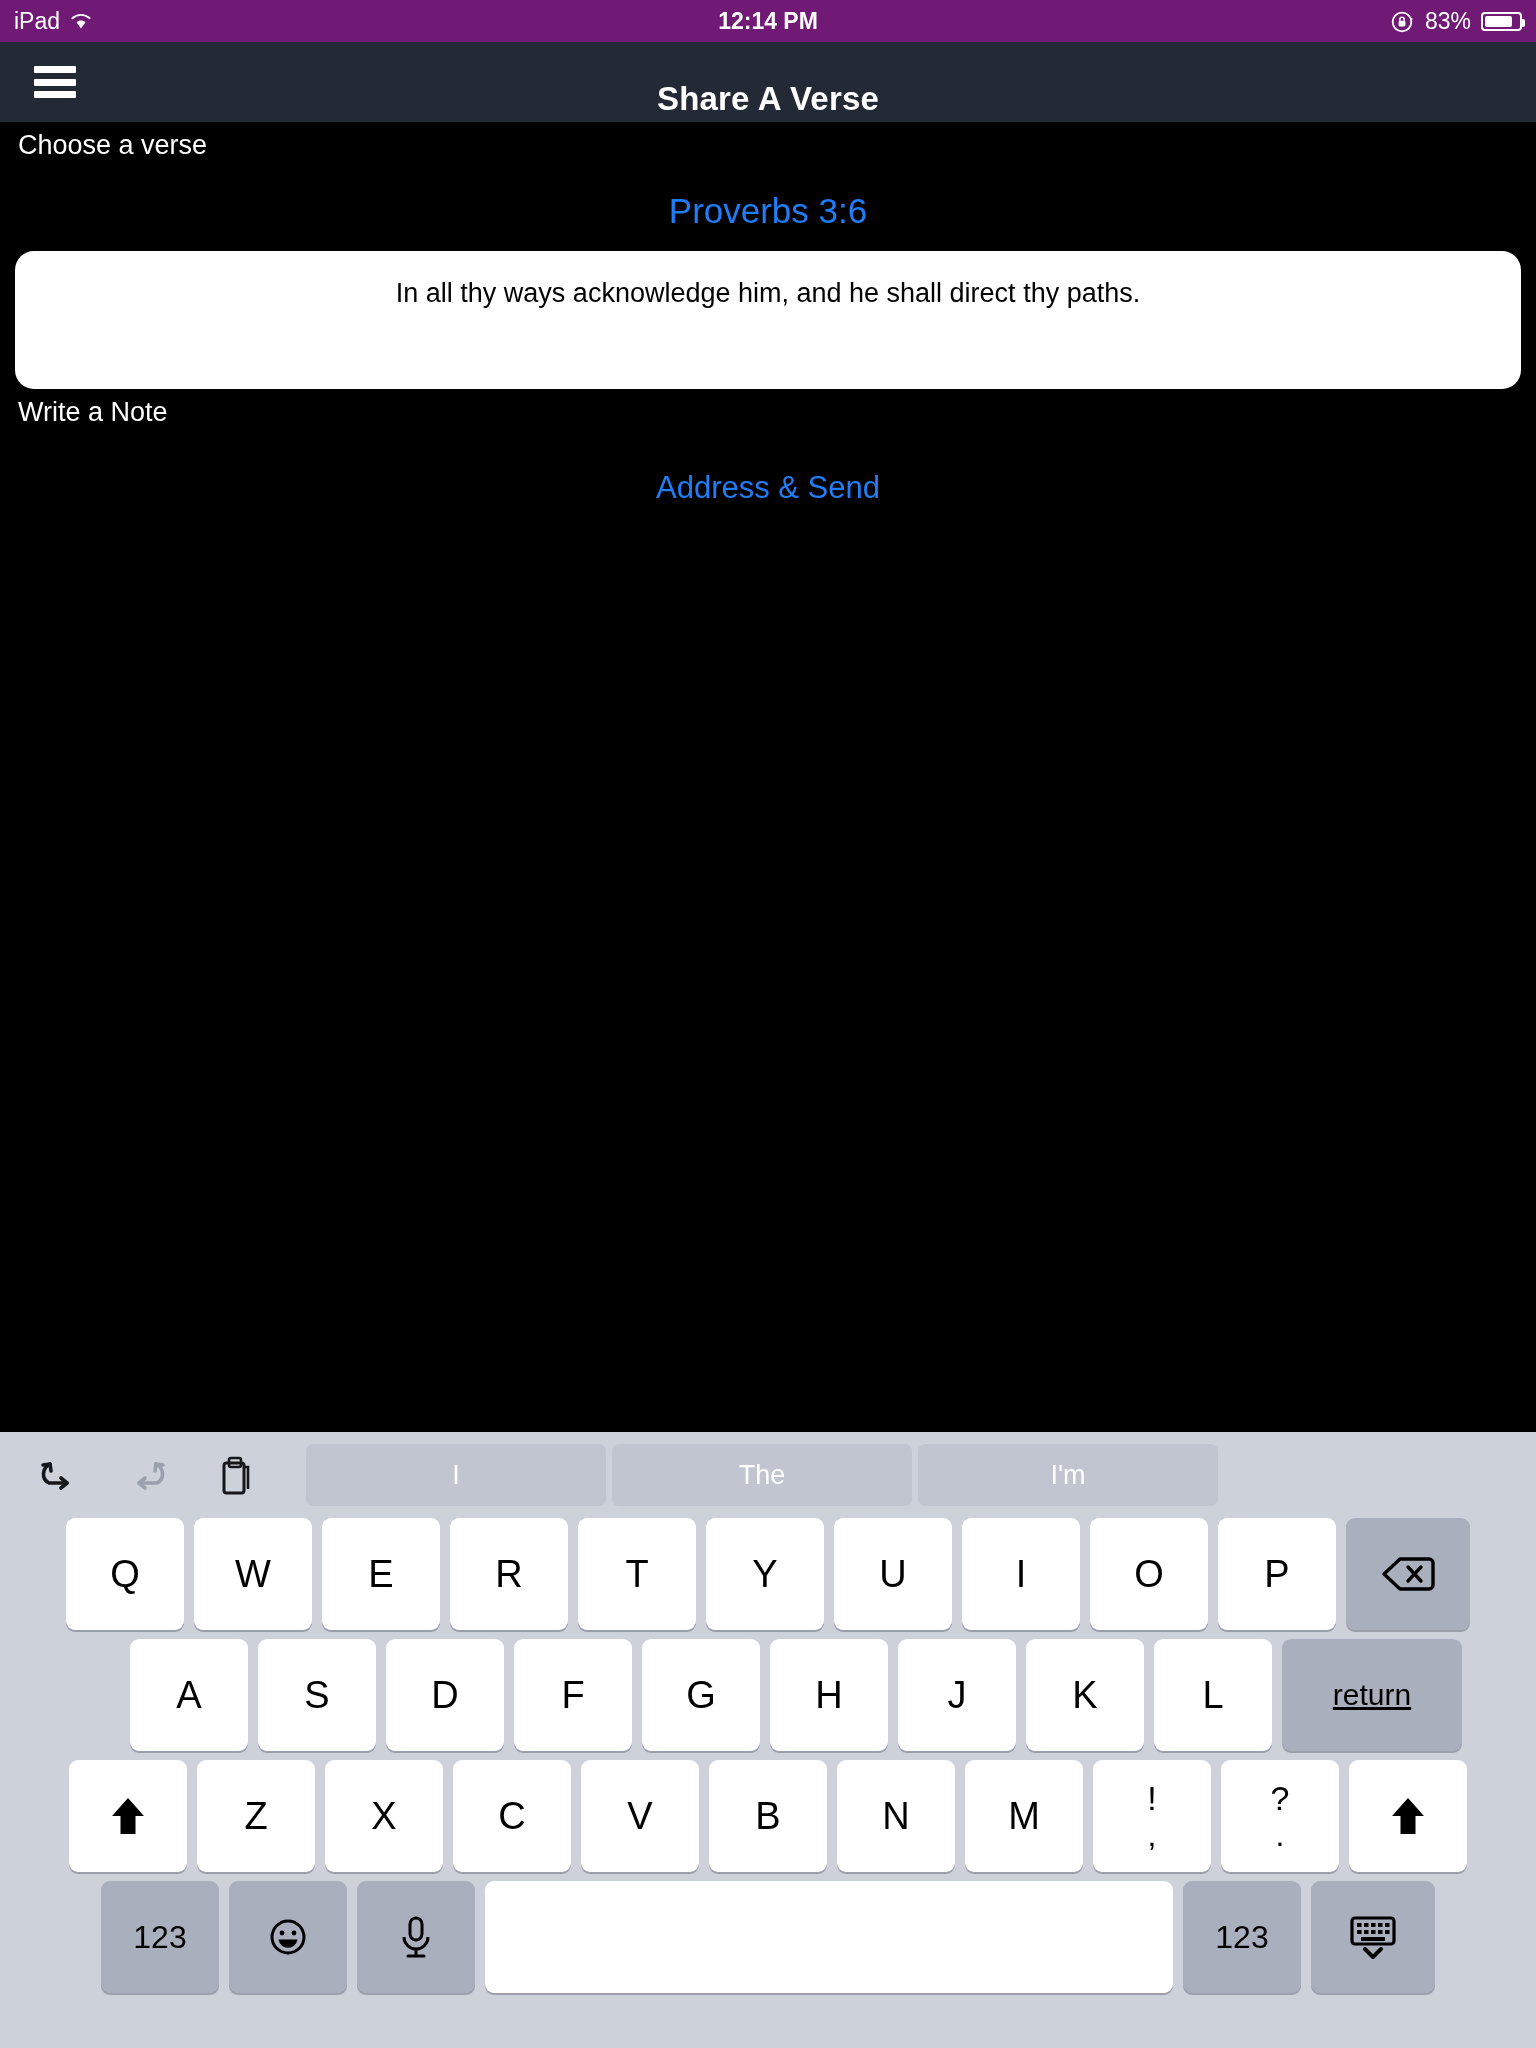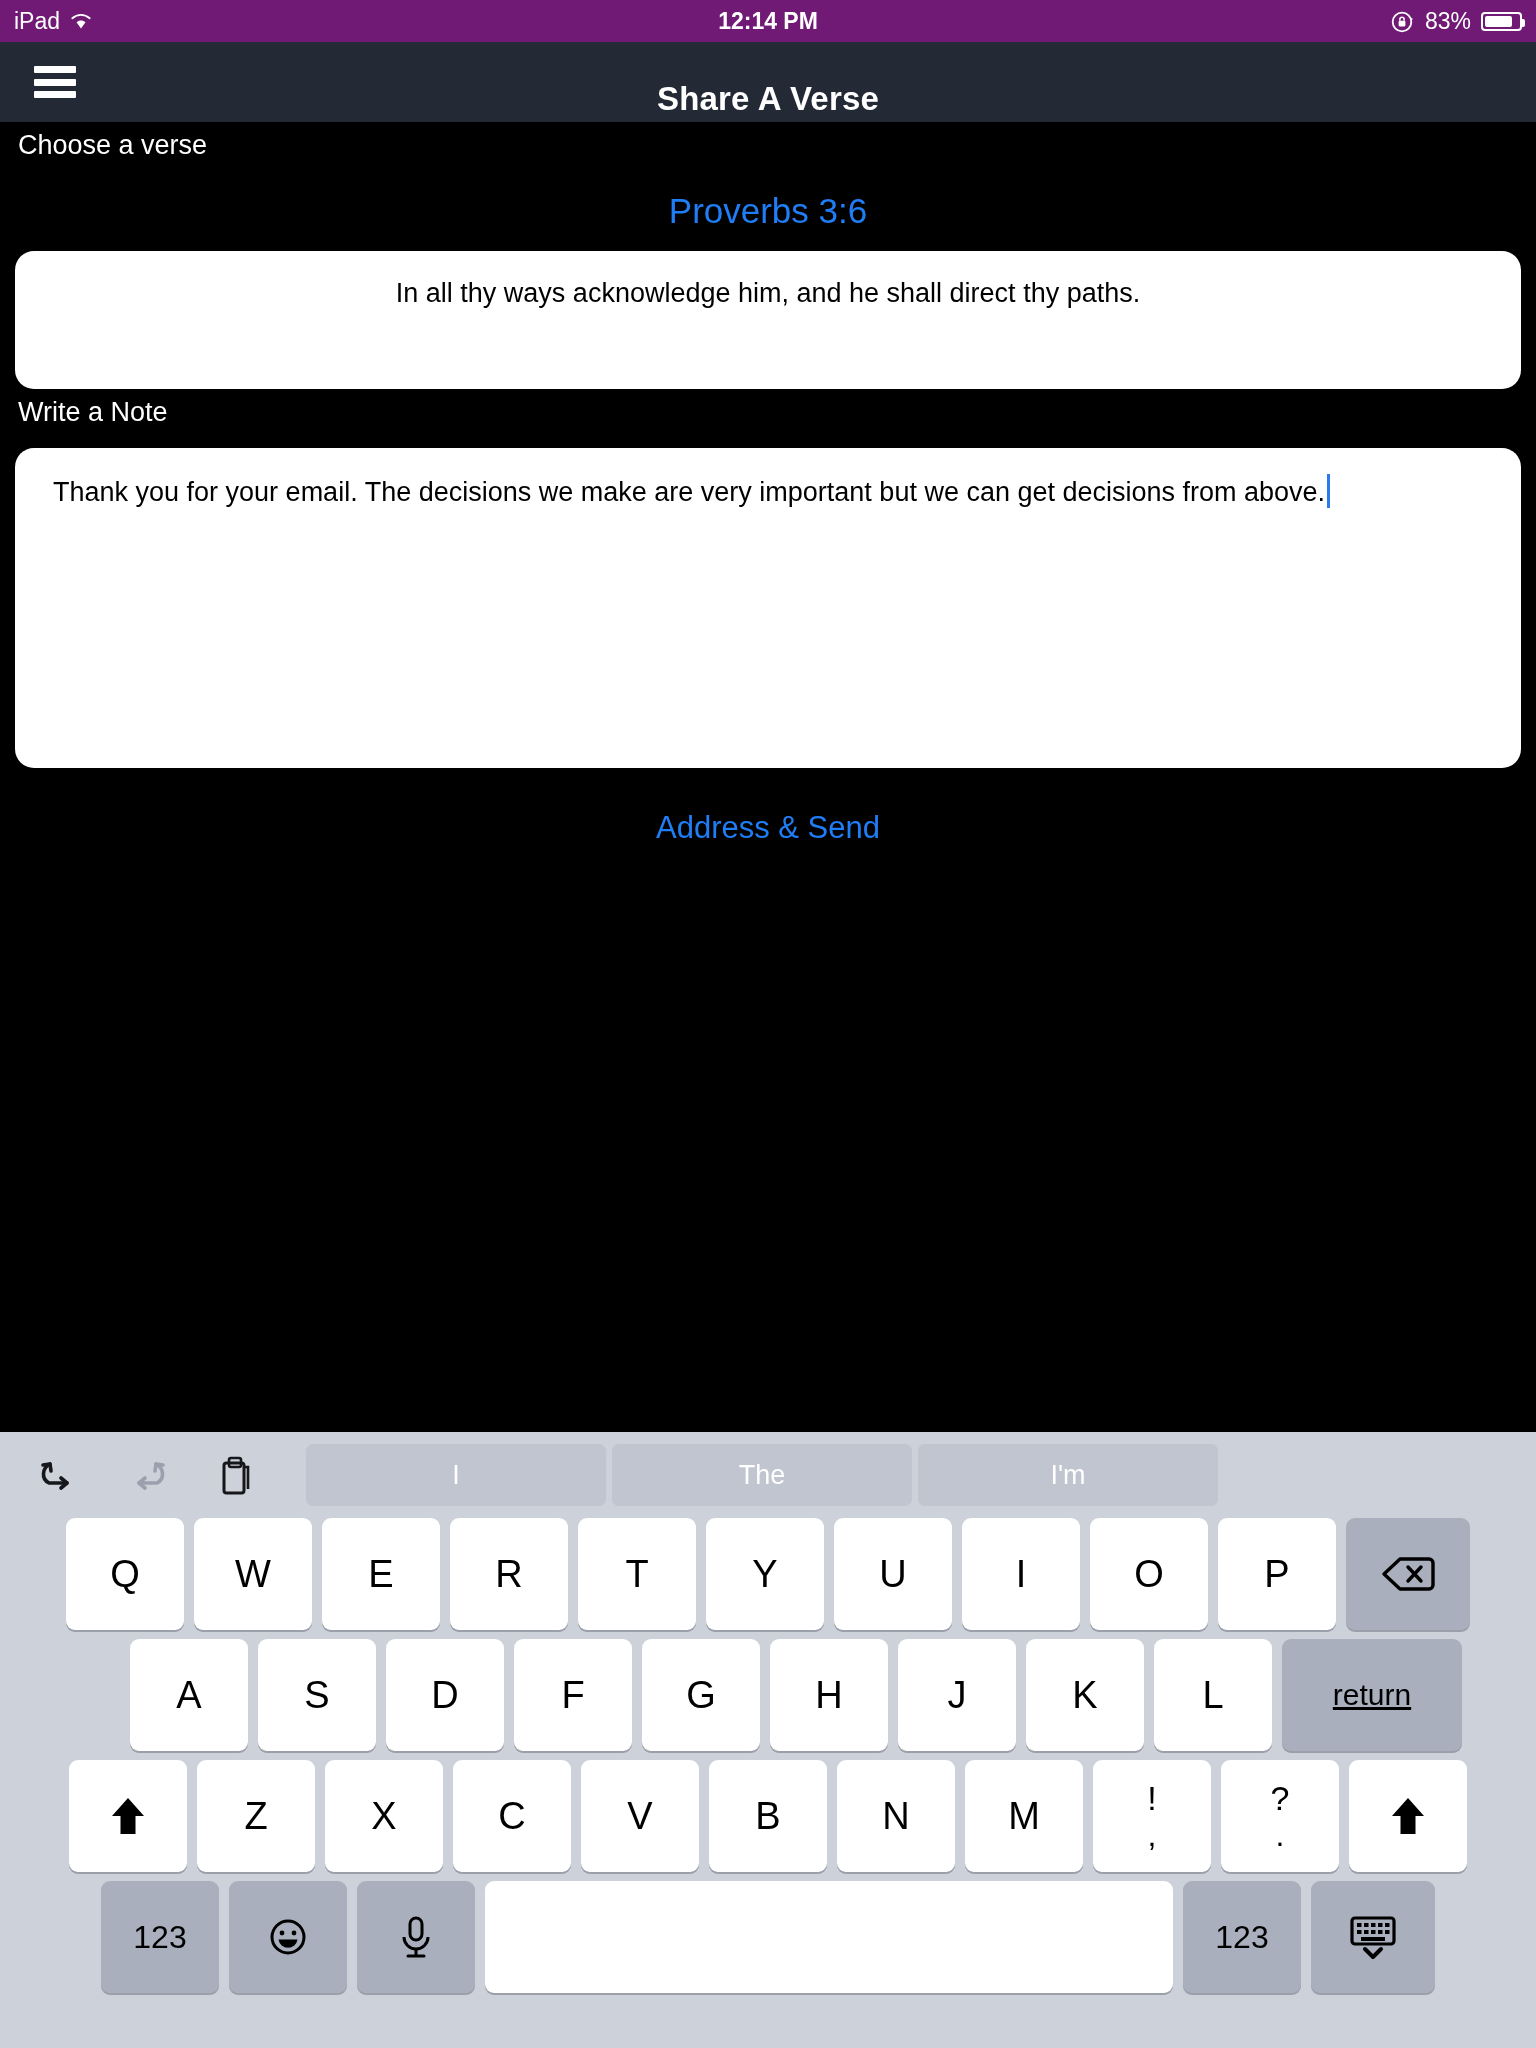--- a/index.html
+++ b/index.html
@@ -178,23 +178,20 @@
   <div class="section-label">Choose a verse</div>
 
   <div class="verse-ref">Proverbs 3:6</div>
 
   <div class="card verse-card">
     <div class="verse-text">In all thy ways acknowledge him, and he shall direct thy paths.</div>
   </div>
 
   <div class="section-label">Write a Note</div>
 
-  <div class="card note-card">
-    <div class="note-text"><span>Thank you for your email. The decisions we make are very important but we can get decisions from above.</span><span class="caret"></span></div>
-  </div>
 
   <div class="send-link">Address &amp; Send</div>
 </div>
 
 <div class="keyboard">
 
   <div class="kb-toolbar">
     <div class="tool-icons">
       <div class="tool-icon">
         <svg width="44" height="40" viewBox="0 0 44 40">

